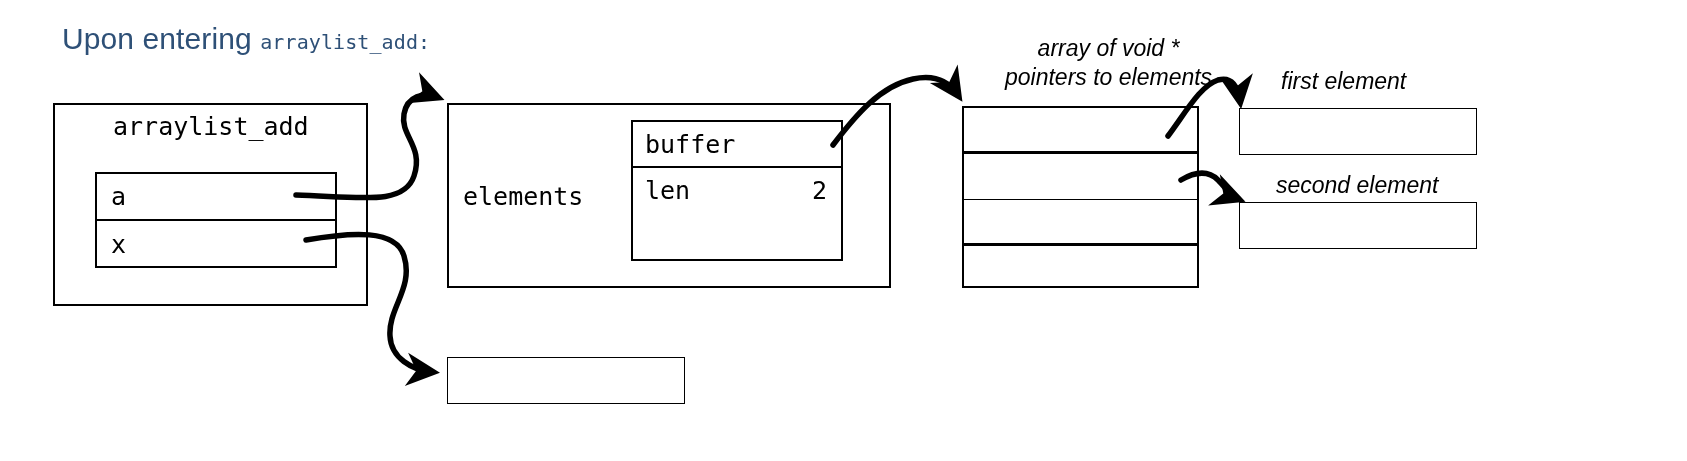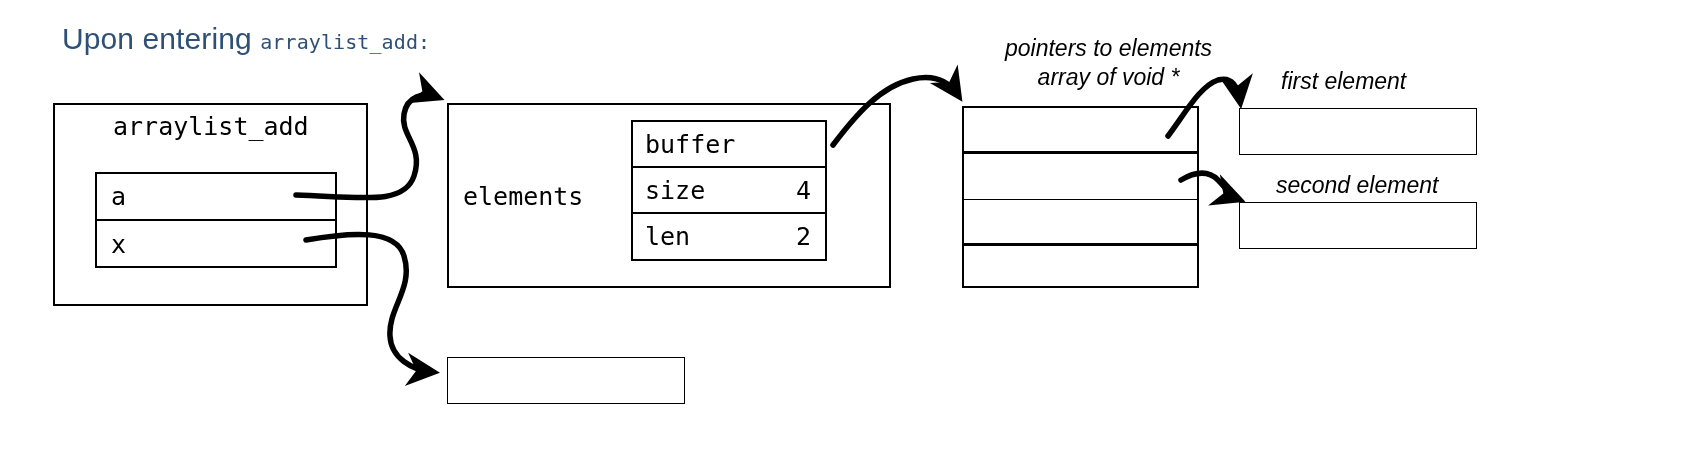--- a/index.html
+++ b/index.html
@@ -81,21 +81,21 @@
   #al-box {
     left: 447px; top: 103px;
     width: 444px; height: 185px;
   }
   #al-label {
     left: 463px; top: 182px;
     font-size: 25px;
   }
   #al-struct {
     left: 631px; top: 120px;
-    width: 196px; height: 141px;
+    width: 212px; height: 141px;
     border: 2.5px solid #000;
     box-sizing: border-box;
     background: #fff;
   }
   .st-row {
     box-sizing: border-box;
     height: 45px;
     display: flex;
     align-items: center;
     justify-content: space-between;
@@ -166,33 +166,29 @@
     </div>
   </div>
 
   <div class="abs box" id="al-box"></div>
   <div class="abs mono-text" id="al-label">elements</div>
   <div class="abs" id="al-struct">
     <div class="st-row sep mono-text">
       <span>buffer</span>
       <span></span>
     </div>
-    <div class="st-row sep mono-text">
-      <span>size</span>
-      <span>4</span>
-    </div>
     <div class="st-row mono-text">
       <span>len</span>
       <span>2</span>
     </div>
   </div>
 
   <div class="abs ital" id="cap-array">
+    <div>array of void *</div>
     <div>pointers to elements</div>
-    <div>array of void *</div>
   </div>
   <div class="abs box" id="arr-box">
     <div class="arr-cell thick"></div>
     <div class="arr-cell thin"></div>
     <div class="arr-cell thick"></div>
     <div class="arr-cell"></div>
   </div>
 
   <div class="abs ital" id="cap-first">first element</div>
   <div class="abs" id="first-el-box"></div>

